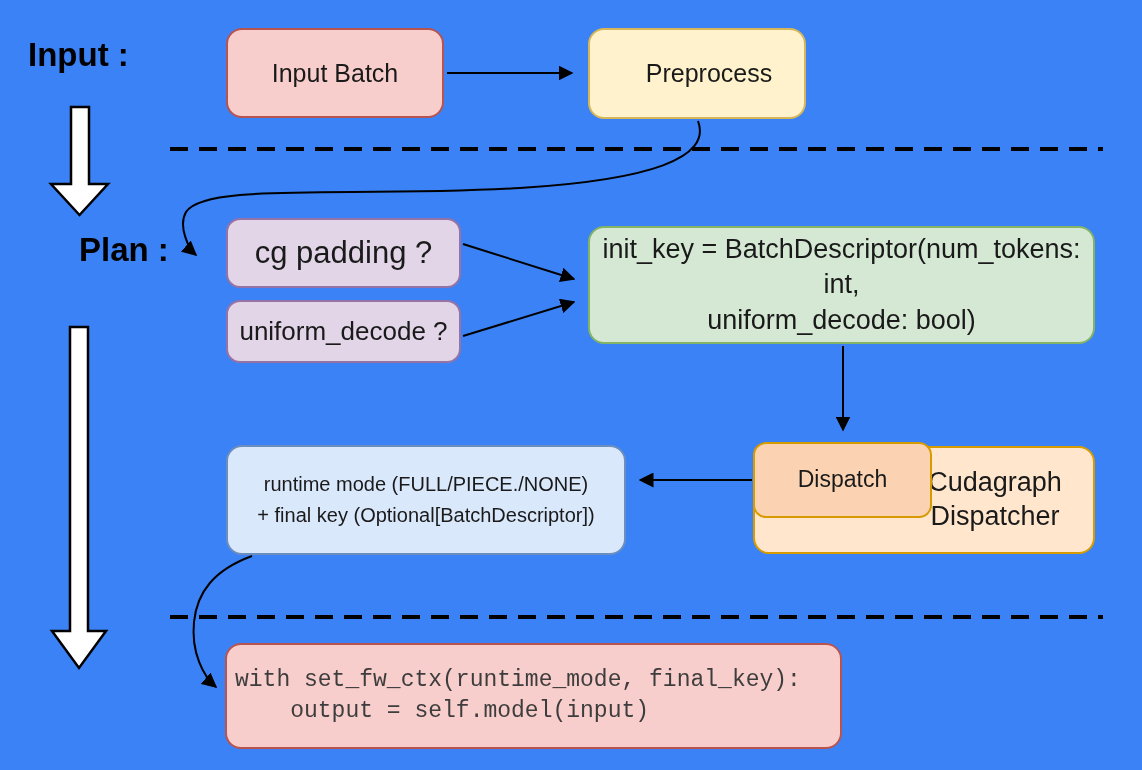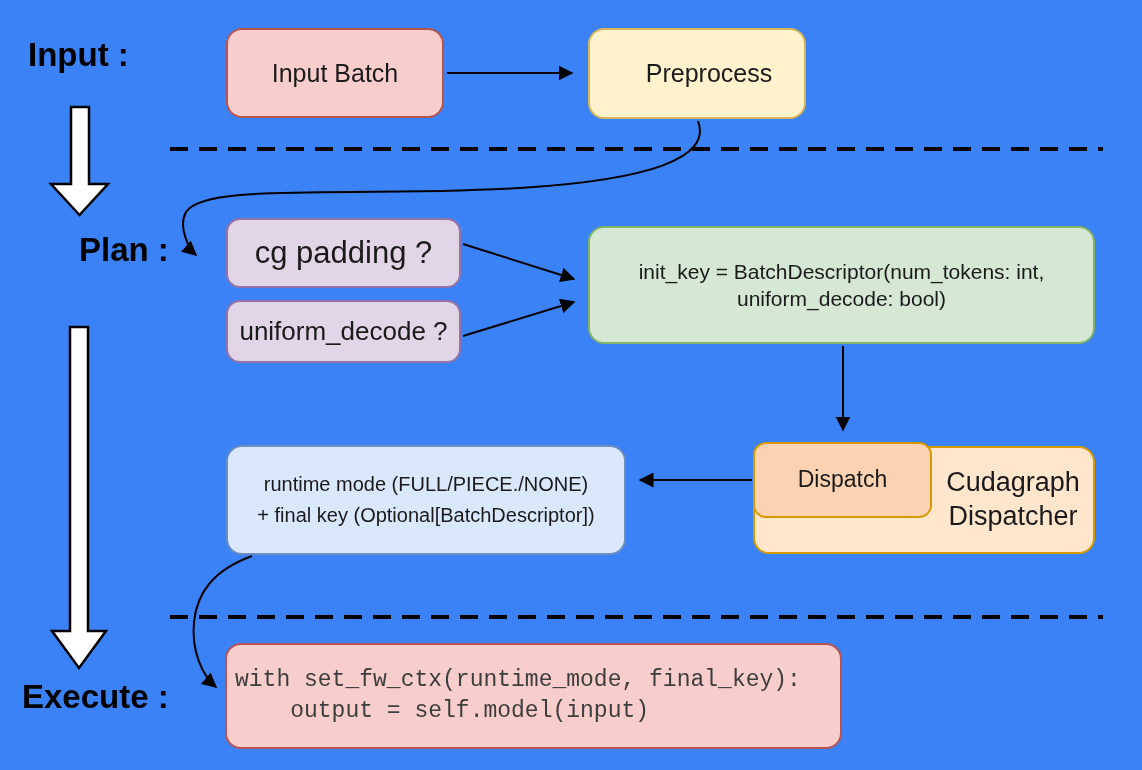--- a/index.html
+++ b/index.html
@@ -44,24 +44,24 @@
   .box-purple { background: var(--purple-fill); border: 2px solid var(--purple-stroke); }
   .box-green  { background: var(--green-fill);  border: 2px solid var(--green-stroke); }
   .box-blue   { background: var(--blue-fill);   border: 2px solid var(--blue-stroke); }
   .box-orange { background: var(--orange-fill); border: 2px solid var(--orange-stroke); }
   .box-dispatch { background: var(--dispatch-fill); border: 2px solid var(--orange-stroke); }
 
   #node-input-batch    { left: 226px; top: 28px;  width: 218px; height: 90px;  font-size: 25px; }
   #node-preprocess     { left: 588px; top: 28px;  width: 218px; height: 91px;  font-size: 25px; padding-left: 24px; }
   #node-cg-padding     { left: 226px; top: 218px; width: 235px; height: 70px;  font-size: 31px; border-radius: 14px; }
   #node-uniform-decode { left: 226px; top: 300px; width: 235px; height: 63px;  font-size: 26px; border-radius: 14px; }
-  #node-init-key       { left: 588px; top: 226px; width: 507px; height: 118px; font-size: 21px; padding: 0 6px; }
+  #node-init-key       { left: 588px; top: 226px; width: 507px; height: 118px; font-size: 27px; padding: 0 6px; }
   #node-cuda-outer     { left: 753px; top: 446px; width: 342px; height: 108px;
                          justify-content: center; align-items: flex-end; font-size: 27px;
-                         }
+                         padding-right: 18px; }
   #node-cuda-outer .outer-label { width: 160px; text-align: center; line-height: 1.25; }
   #node-dispatch       { left: 753px; top: 442px; width: 179px; height: 76px; font-size: 23px; border-radius: 13px; }
   #node-runtime        { left: 226px; top: 445px; width: 400px; height: 110px; font-size: 20px; line-height: 1.55; }
   #node-exec-code      { left: 225px; top: 643px; width: 617px; height: 106px;
                          align-items: flex-start; justify-content: center;
                          font-family: "Liberation Mono", "DejaVu Sans Mono", monospace;
                          font-size: 23px; line-height: 1.35; color: #3d3d3d;
                          padding-left: 8px; text-align: left; }
   #node-exec-code .ln { white-space: pre; }
 </style>
@@ -87,21 +87,20 @@
     <path class="edge" d="M698 121 C712 158 650 180 520 188 C350 198 205 182 186 212 C178 226 188 248 196 255" marker-end="url(#ah)"></path>
     <path class="edge" d="M463 244 L574 279" marker-end="url(#ah)"></path>
     <path class="edge" d="M463 336 L574 302" marker-end="url(#ah)"></path>
     <path class="edge" d="M843 346 L843 430" marker-end="url(#ah)"></path>
     <path class="edge" d="M752 480 L640 480" marker-end="url(#ah)"></path>
     <path class="edge" d="M252 556 C214 570 197 592 194 622 C191 652 203 676 216 687" marker-end="url(#ah)"></path>
   </svg>
 
   <div class="stage-label" style="left:28px; top:36px;">Input :</div>
   <div class="stage-label" style="left:40px; top:231px;margin-left:39px;">Plan :</div>
-  <div class="stage-label" style="left:22px; top:678px;">Execute :</div>
 
   <div class="node box-red" id="node-input-batch">
     <span class="ln">Input Batch</span>
   </div>
 
   <div class="node box-yellow" id="node-preprocess">
     <span class="ln">Preprocess</span>
   </div>
 
   <div class="node box-purple" id="node-cg-padding">

